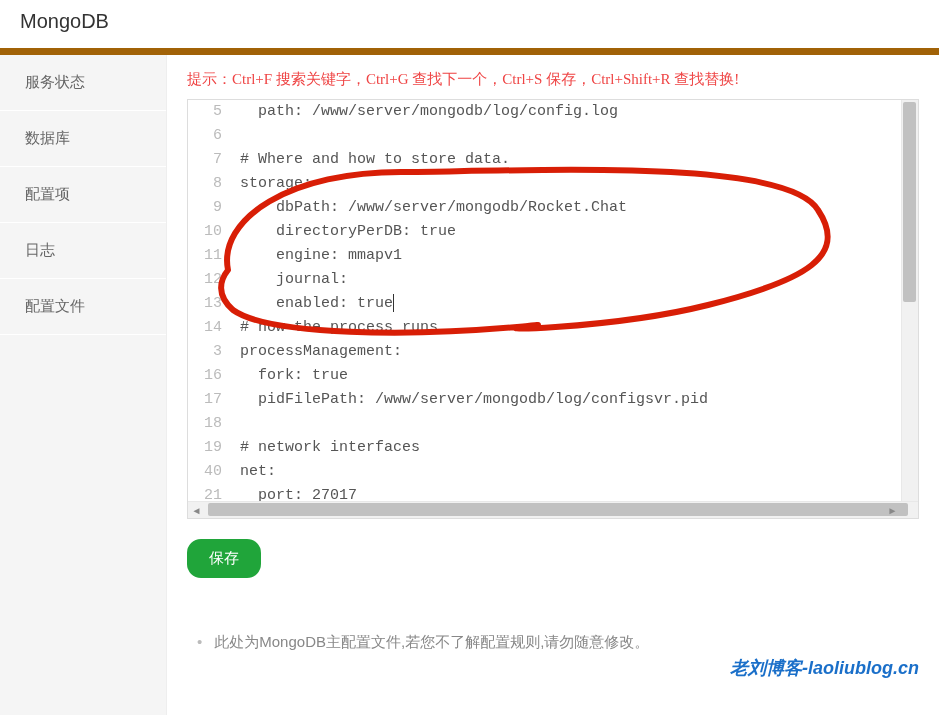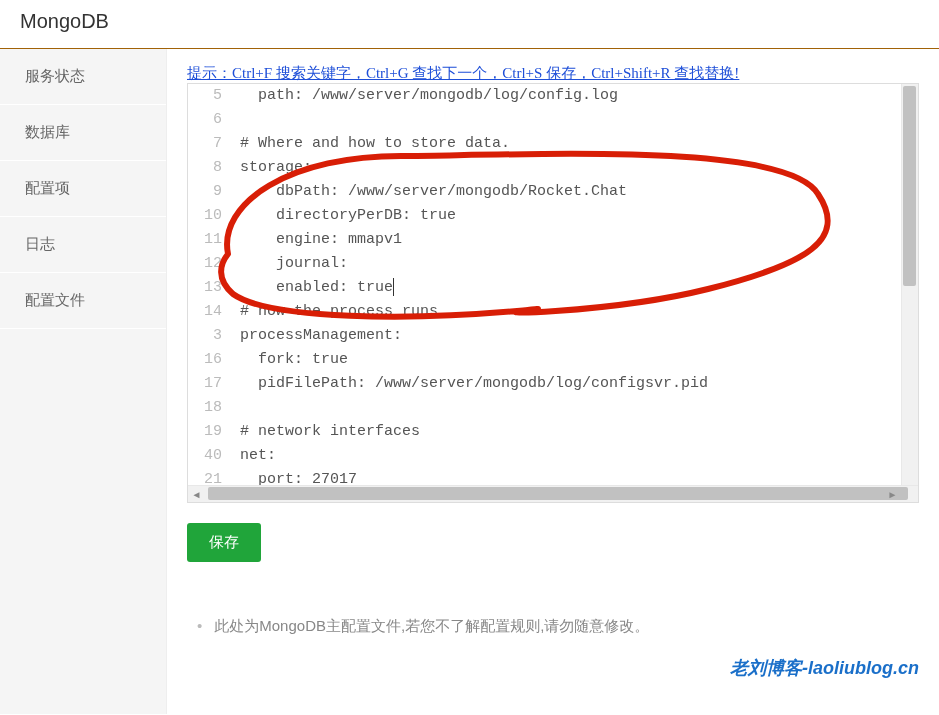--- a/index.html
+++ b/index.html
@@ -10,21 +10,21 @@
     body {
       font-family: "Microsoft YaHei", Arial, sans-serif;
       background: #fff;
       width: 939px;
       height: 715px;
       overflow: hidden;
       position: relative;
     }
     .header {
       padding: 10px 20px 15px 20px;
-      border-bottom: 1px solid #a16207;
+      border-bottom: 7px solid #a16207;
       background: #fff;
     }
     .header-title {
       font-size: 20px;
       color: #333;
       font-weight: normal;
     }
     .main-container {
       display: flex;
       height: calc(100% - 50px);
@@ -43,23 +43,23 @@
       border-bottom: 1px solid #fff;
     }
     .content {
       flex: 1;
       padding: 15px 20px;
       overflow: hidden;
       position: relative;
     }
     .hint-text {
       font-size: 15px;
-      color: #1d4ed8;
+      color: #ef4444;
+      margin-bottom: 10px;
       font-family: "SimSun", serif;
-      text-decoration: underline;
     }
     .editor-container {
       border: 1px solid #ddd;
       position: relative;
       height: 420px;
       overflow: hidden;
     }
     .editor-content {
       display: flex;
     }
@@ -141,21 +141,21 @@
       pointer-events: none;
       z-index: 10;
     }
     .save-button {
       margin-top: 20px;
       background: #20a53a;
       color: #fff;
       border: none;
       padding: 10px 22px;
       font-size: 15px;
-      border-radius: 3px;
+      border-radius: 14px;
       cursor: pointer;
     }
     .footer-note {
       margin-top: 55px;
       color: #888;
       font-size: 15px;
       padding-left: 10px;
     }
     .footer-note::before {
       content: "•";

